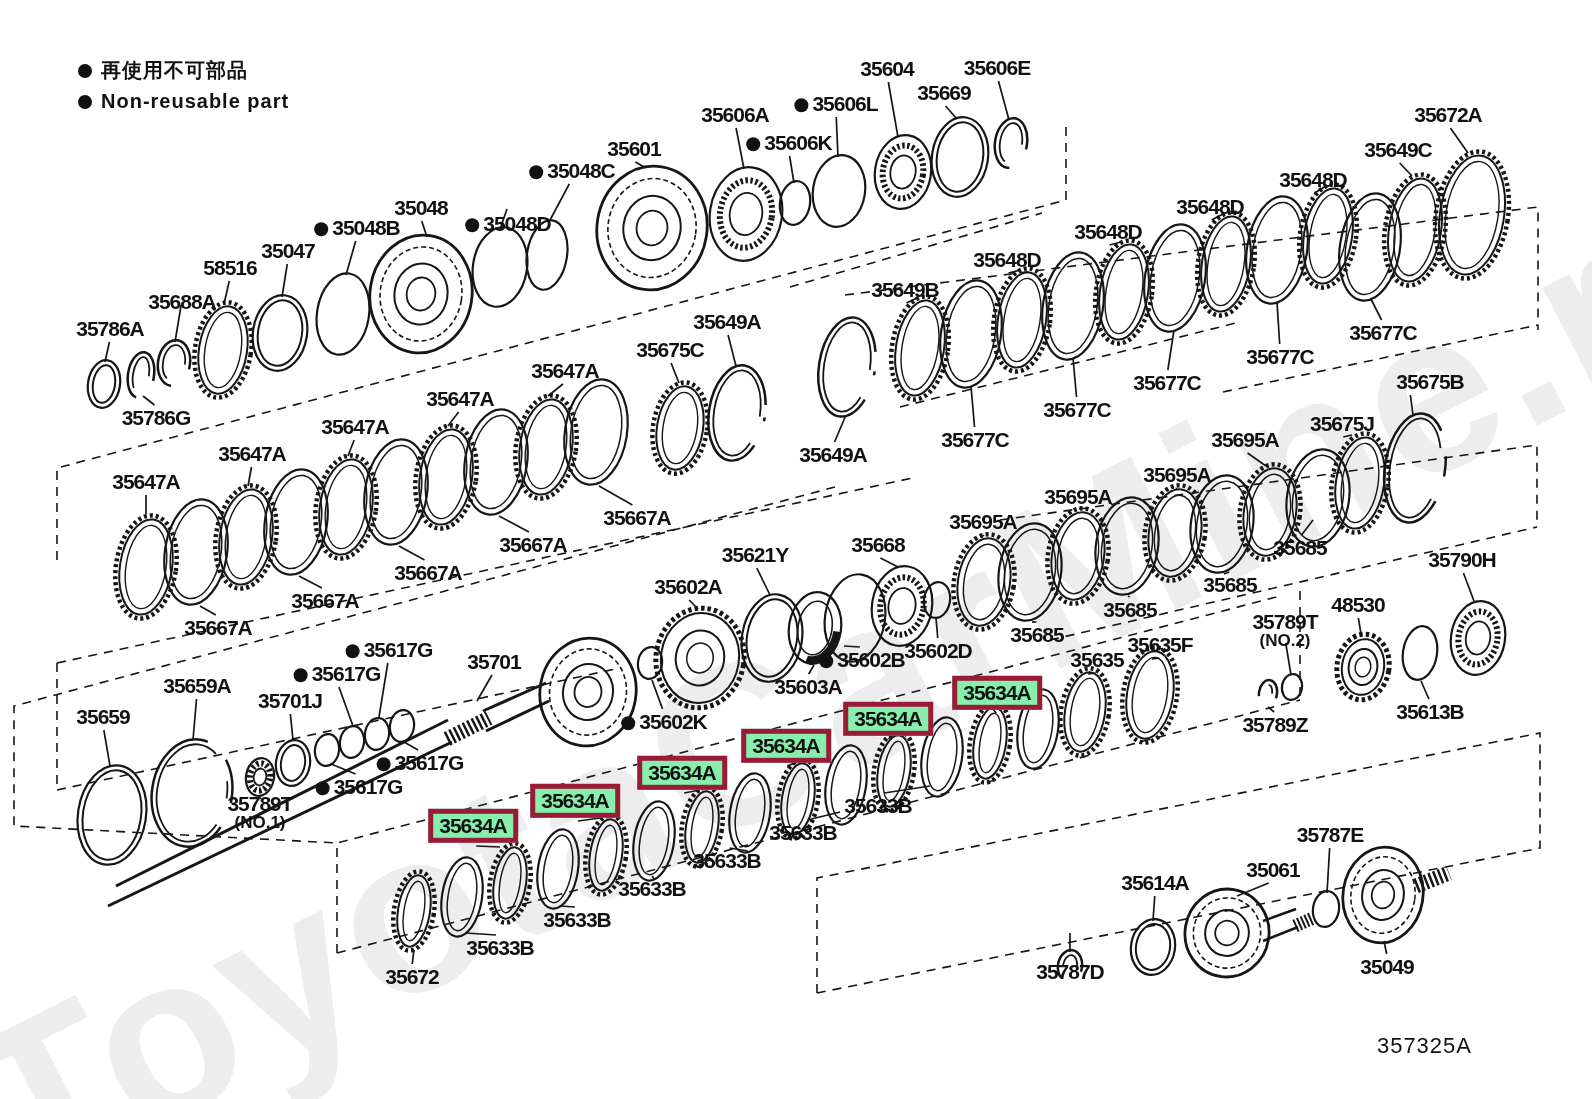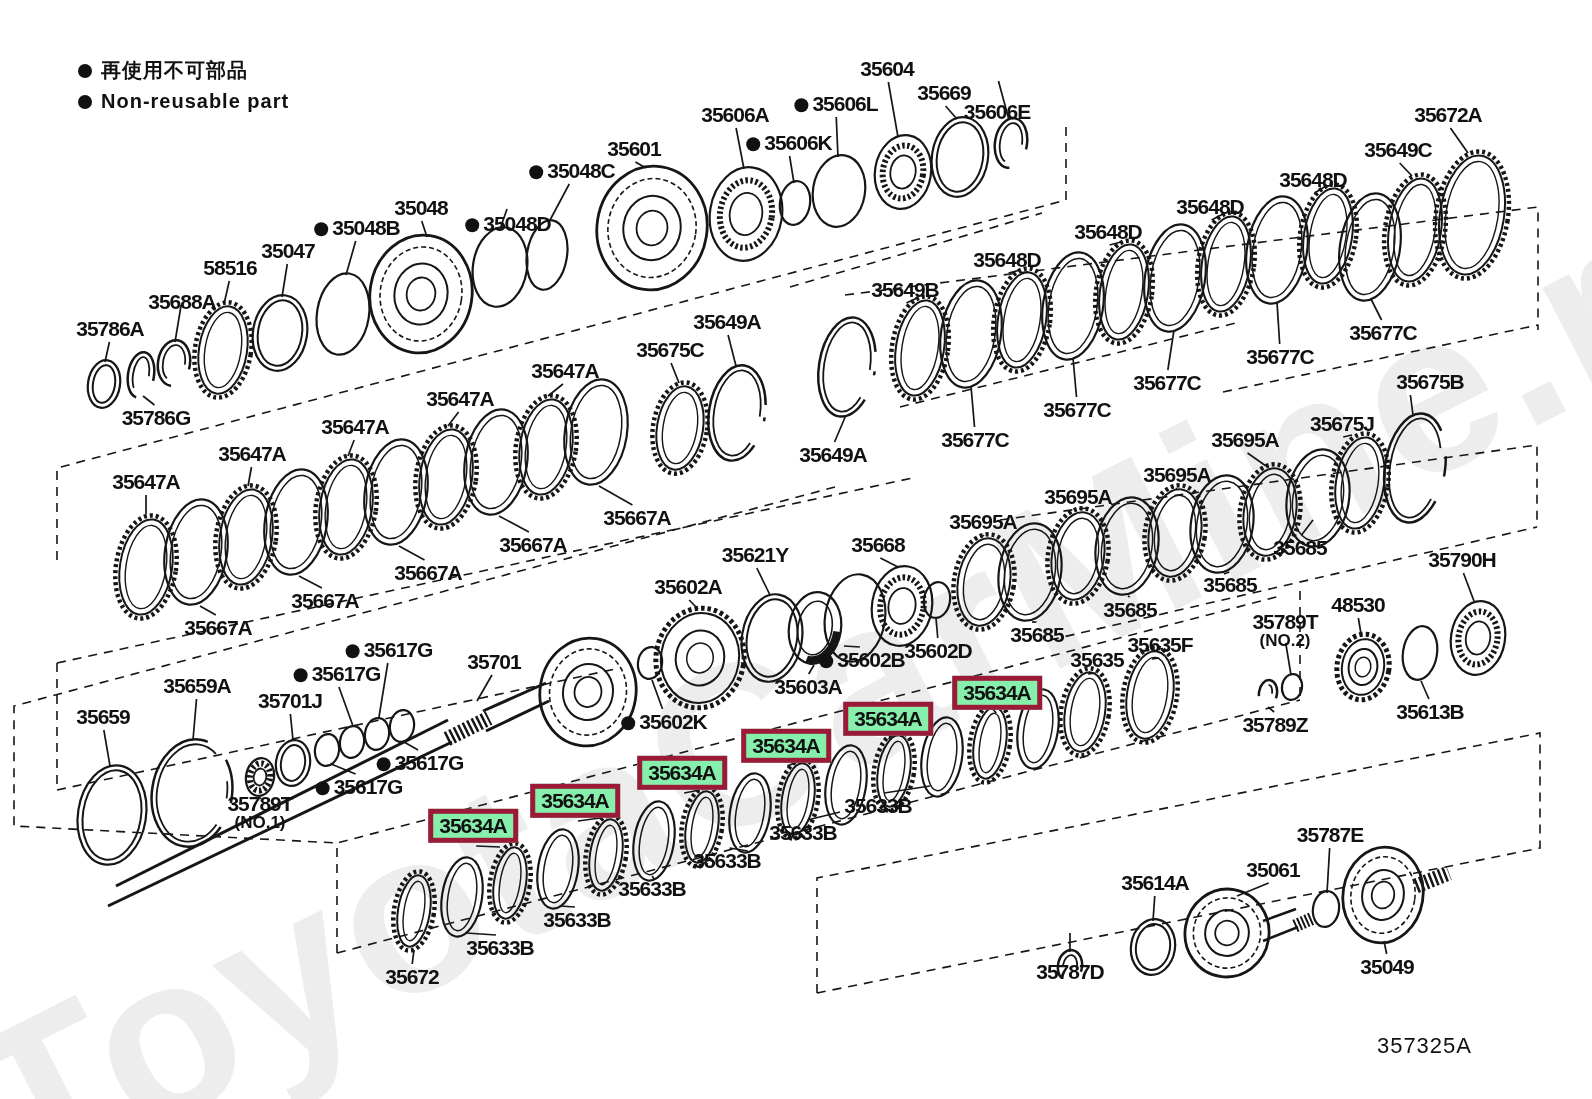--- a/index.html
+++ b/index.html
@@ -362,21 +362,21 @@
       <line x1="412.24" y1="964" x2="414" y2="950" stroke="#161616" stroke-width="1.7"></line>
       <line x1="1154.76" y1="896" x2="1153" y2="921" stroke="#161616" stroke-width="1.7"></line>
       <line x1="1268.68" y1="883" x2="1237" y2="896" stroke="#161616" stroke-width="1.7"></line>
       <line x1="1329.64" y1="848" x2="1327" y2="893" stroke="#161616" stroke-width="1.7"></line>
       <line x1="1070" y1="933" x2="1070" y2="952" stroke="#161616" stroke-width="1.7"></line>
       <line x1="1386.64" y1="954" x2="1384" y2="941" stroke="#161616" stroke-width="1.7"></line>
     </svg>
 
   <div id="labels">
       <div class="plabel" style="left: 887px; top: 69px;">35604</div>
-      <div class="plabel" style="left: 997px; top: 68px; margin-top: 44px;">35606E</div>
+      <div class="plabel" style="left: 997px; top: 68px;">35606E</div>
       <div class="plabel" style="left: 944px; top: 93px;">35669</div>
       <div class="plabel" style="left: 836px; top: 104px;"><span class="dot"></span>35606L</div>
       <div class="plabel" style="left: 735px; top: 115px;">35606A</div>
       <div class="plabel" style="left: 789px; top: 143px;"><span class="dot"></span>35606K</div>
       <div class="plabel" style="left: 634px; top: 149px;">35601</div>
       <div class="plabel" style="left: 572px; top: 171px;"><span class="dot"></span>35048C</div>
       <div class="plabel" style="left: 508px; top: 196px; margin-top: 28px;"><span class="dot"></span>35048D</div>
       <div class="plabel" style="left: 421px; top: 208px;">35048</div>
       <div class="plabel" style="left: 357px; top: 228px;"><span class="dot"></span>35048B</div>
       <div class="plabel" style="left: 288px; top: 251px;">35047</div>

